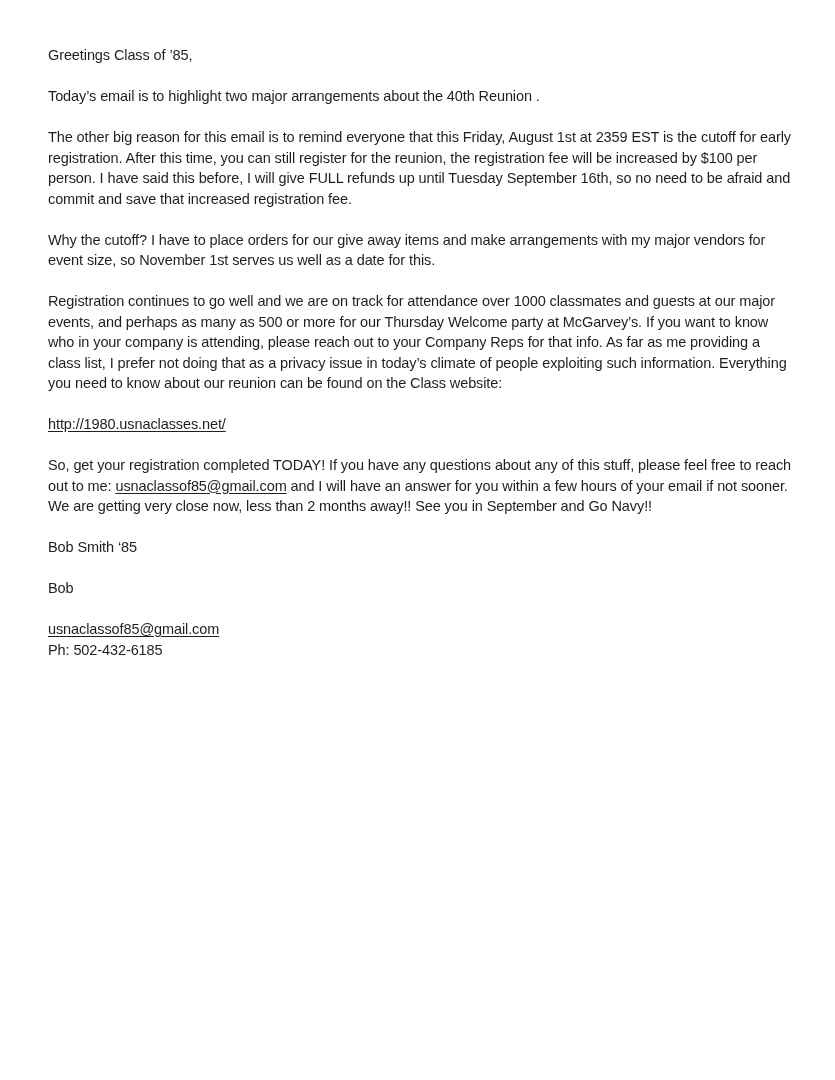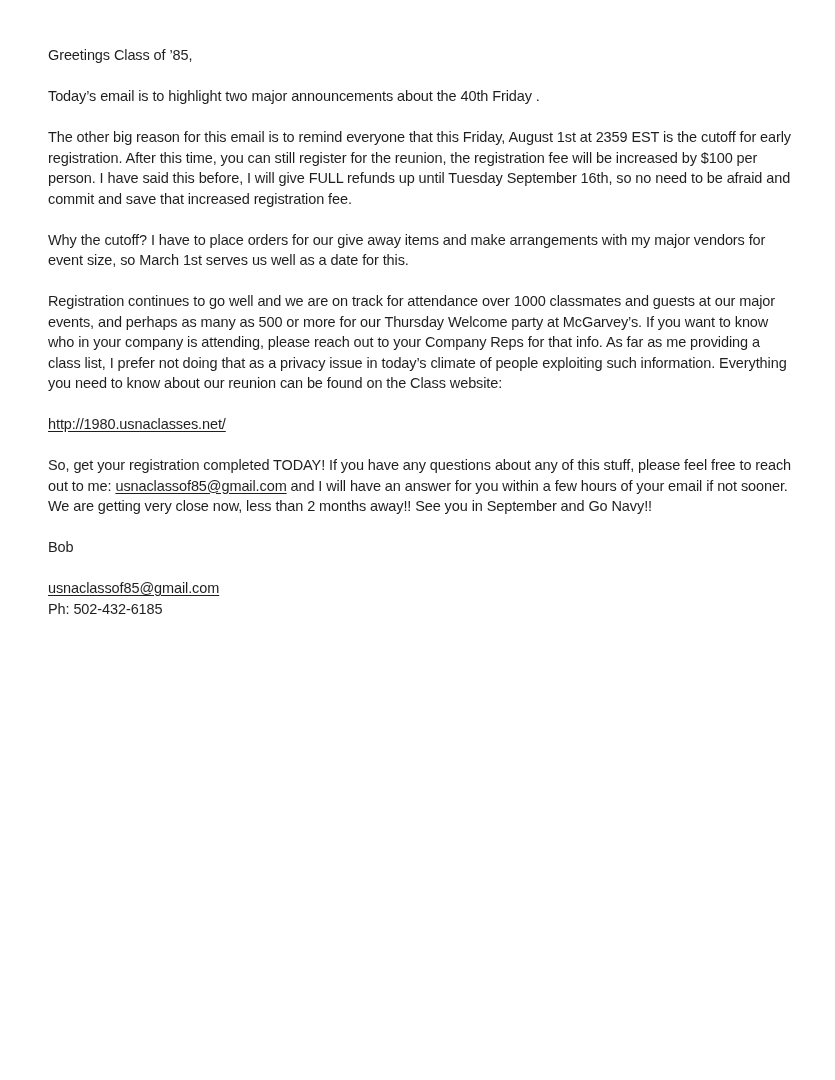--- a/index.html
+++ b/index.html
@@ -37,33 +37,34 @@
     cursor: pointer;
   }
 </style>
 </head>
 <body>
 
 <div class="page">
 
   <p>Greetings Class of ’85,</p>
 
-  <p>Today’s email is to highlight two major announcements about the 40th Friday .</p>
+  <p>Today’s email is to highlight two major arrangements about the 40th Reunion .</p>
 
 
   <p>The other big reason for this email is to remind everyone that this Friday, August 1st at 2359 EST is the cutoff for early registration. After this time, you can still register for the reunion, the registration fee will be increased by $100 per person. I have said this before, I will give FULL refunds up until Tuesday September 16th, so no need to be afraid and commit and save that increased registration fee.</p>
 
-  <p>Why the cutoff? I have to place orders for our give away items and make arrangements with my major vendors for event size, so March 1st serves us well as a date for this.</p>
+  <p>Why the cutoff? I have to place orders for our give away items and make arrangements with my major vendors for event size, so November 1st serves us well as a date for this.</p>
 
   <p>Registration continues to go well and we are on track for attendance over 1000 classmates and guests at our major events, and perhaps as many as 500 or more for our Thursday Welcome party at McGarvey’s. If you want to know who in your company is attending, please reach out to your Company Reps for that info. As far as me providing a class list, I prefer not doing that as a privacy issue in today’s climate of people exploiting such information. Everything you need to know about our reunion can be found on the Class website:</p>
 
   <p><a class="link">http://1980.usnaclasses.net/</a></p>
 
   <p><span>So, get your registration completed TODAY! If you have any questions about any of this stuff, please feel free to reach out to me: </span><a class="link">usnaclassof85@gmail.com</a><span> and I will have an answer for you within a few hours of your email if not sooner. We are getting very close now, less than 2 months away!! See you in September and Go Navy!!</span></p>
 
+  <p class="sig-name">Bob Smith ‘85</p>
 
 
   <p>Bob</p>
 
 
   <p class="tight"><a class="link">usnaclassof85@gmail.com</a></p>
 
   <p class="tight">Ph: 502-432-6185</p>
 
 </div>

